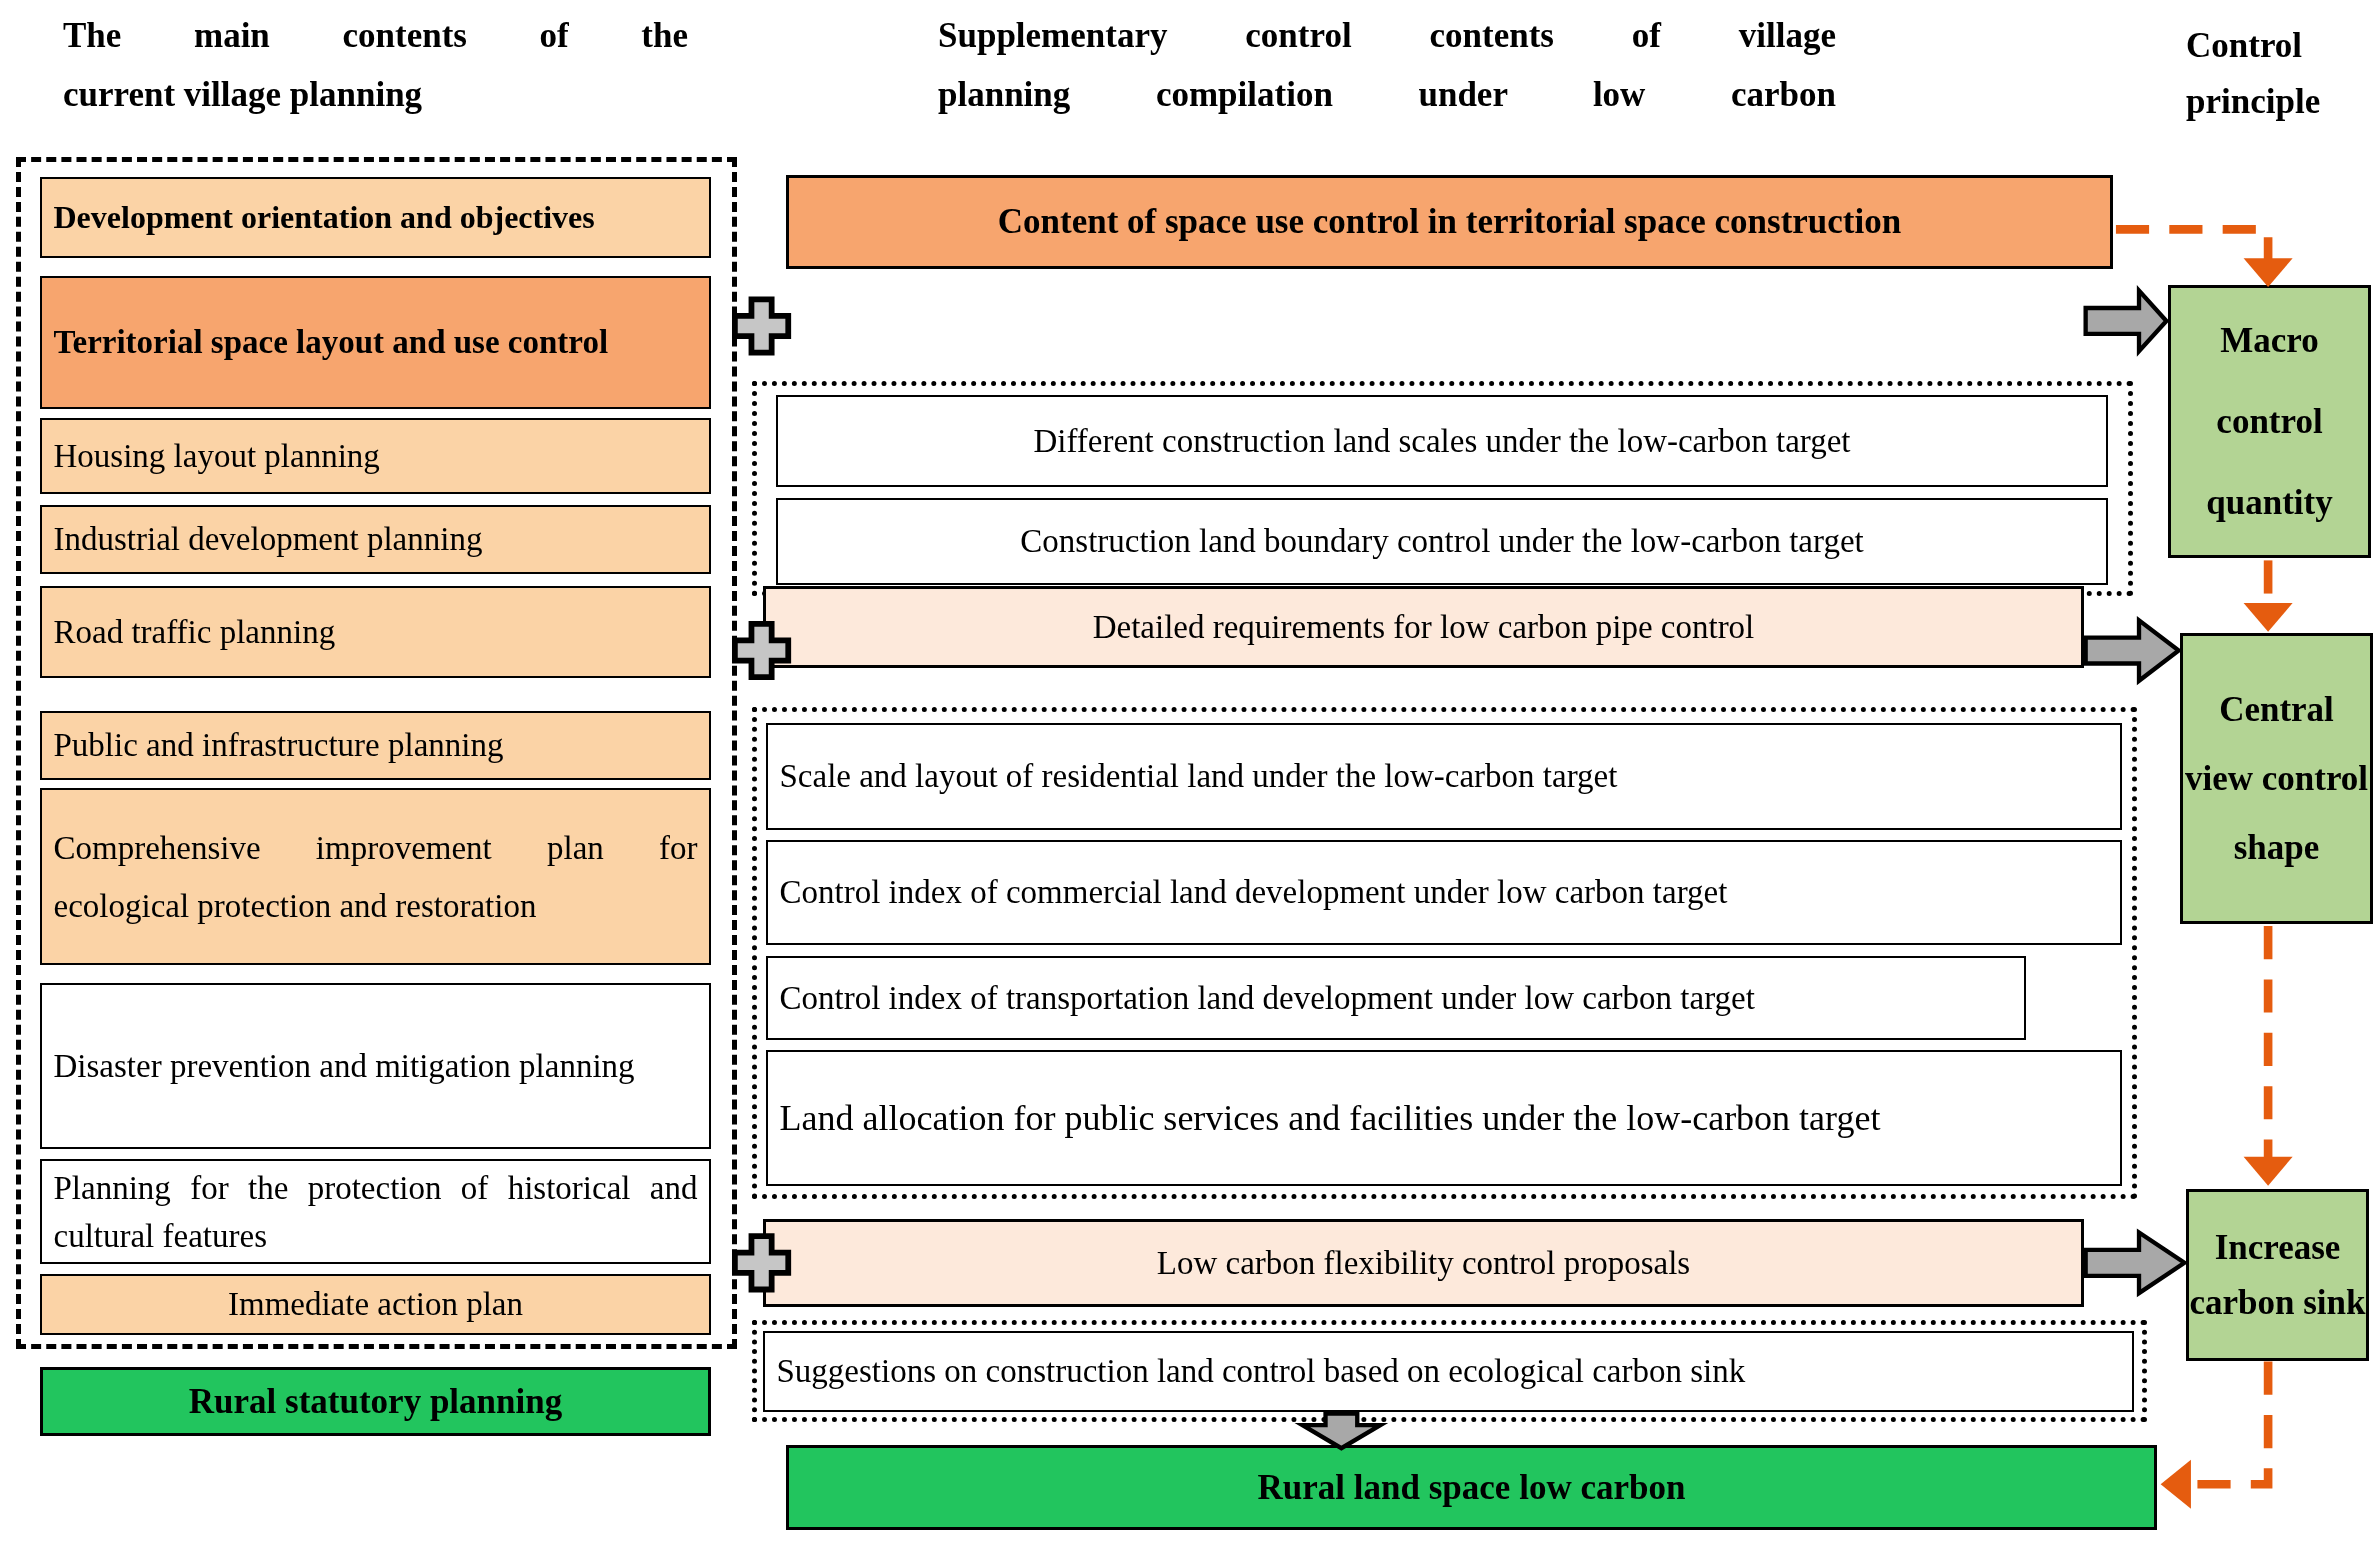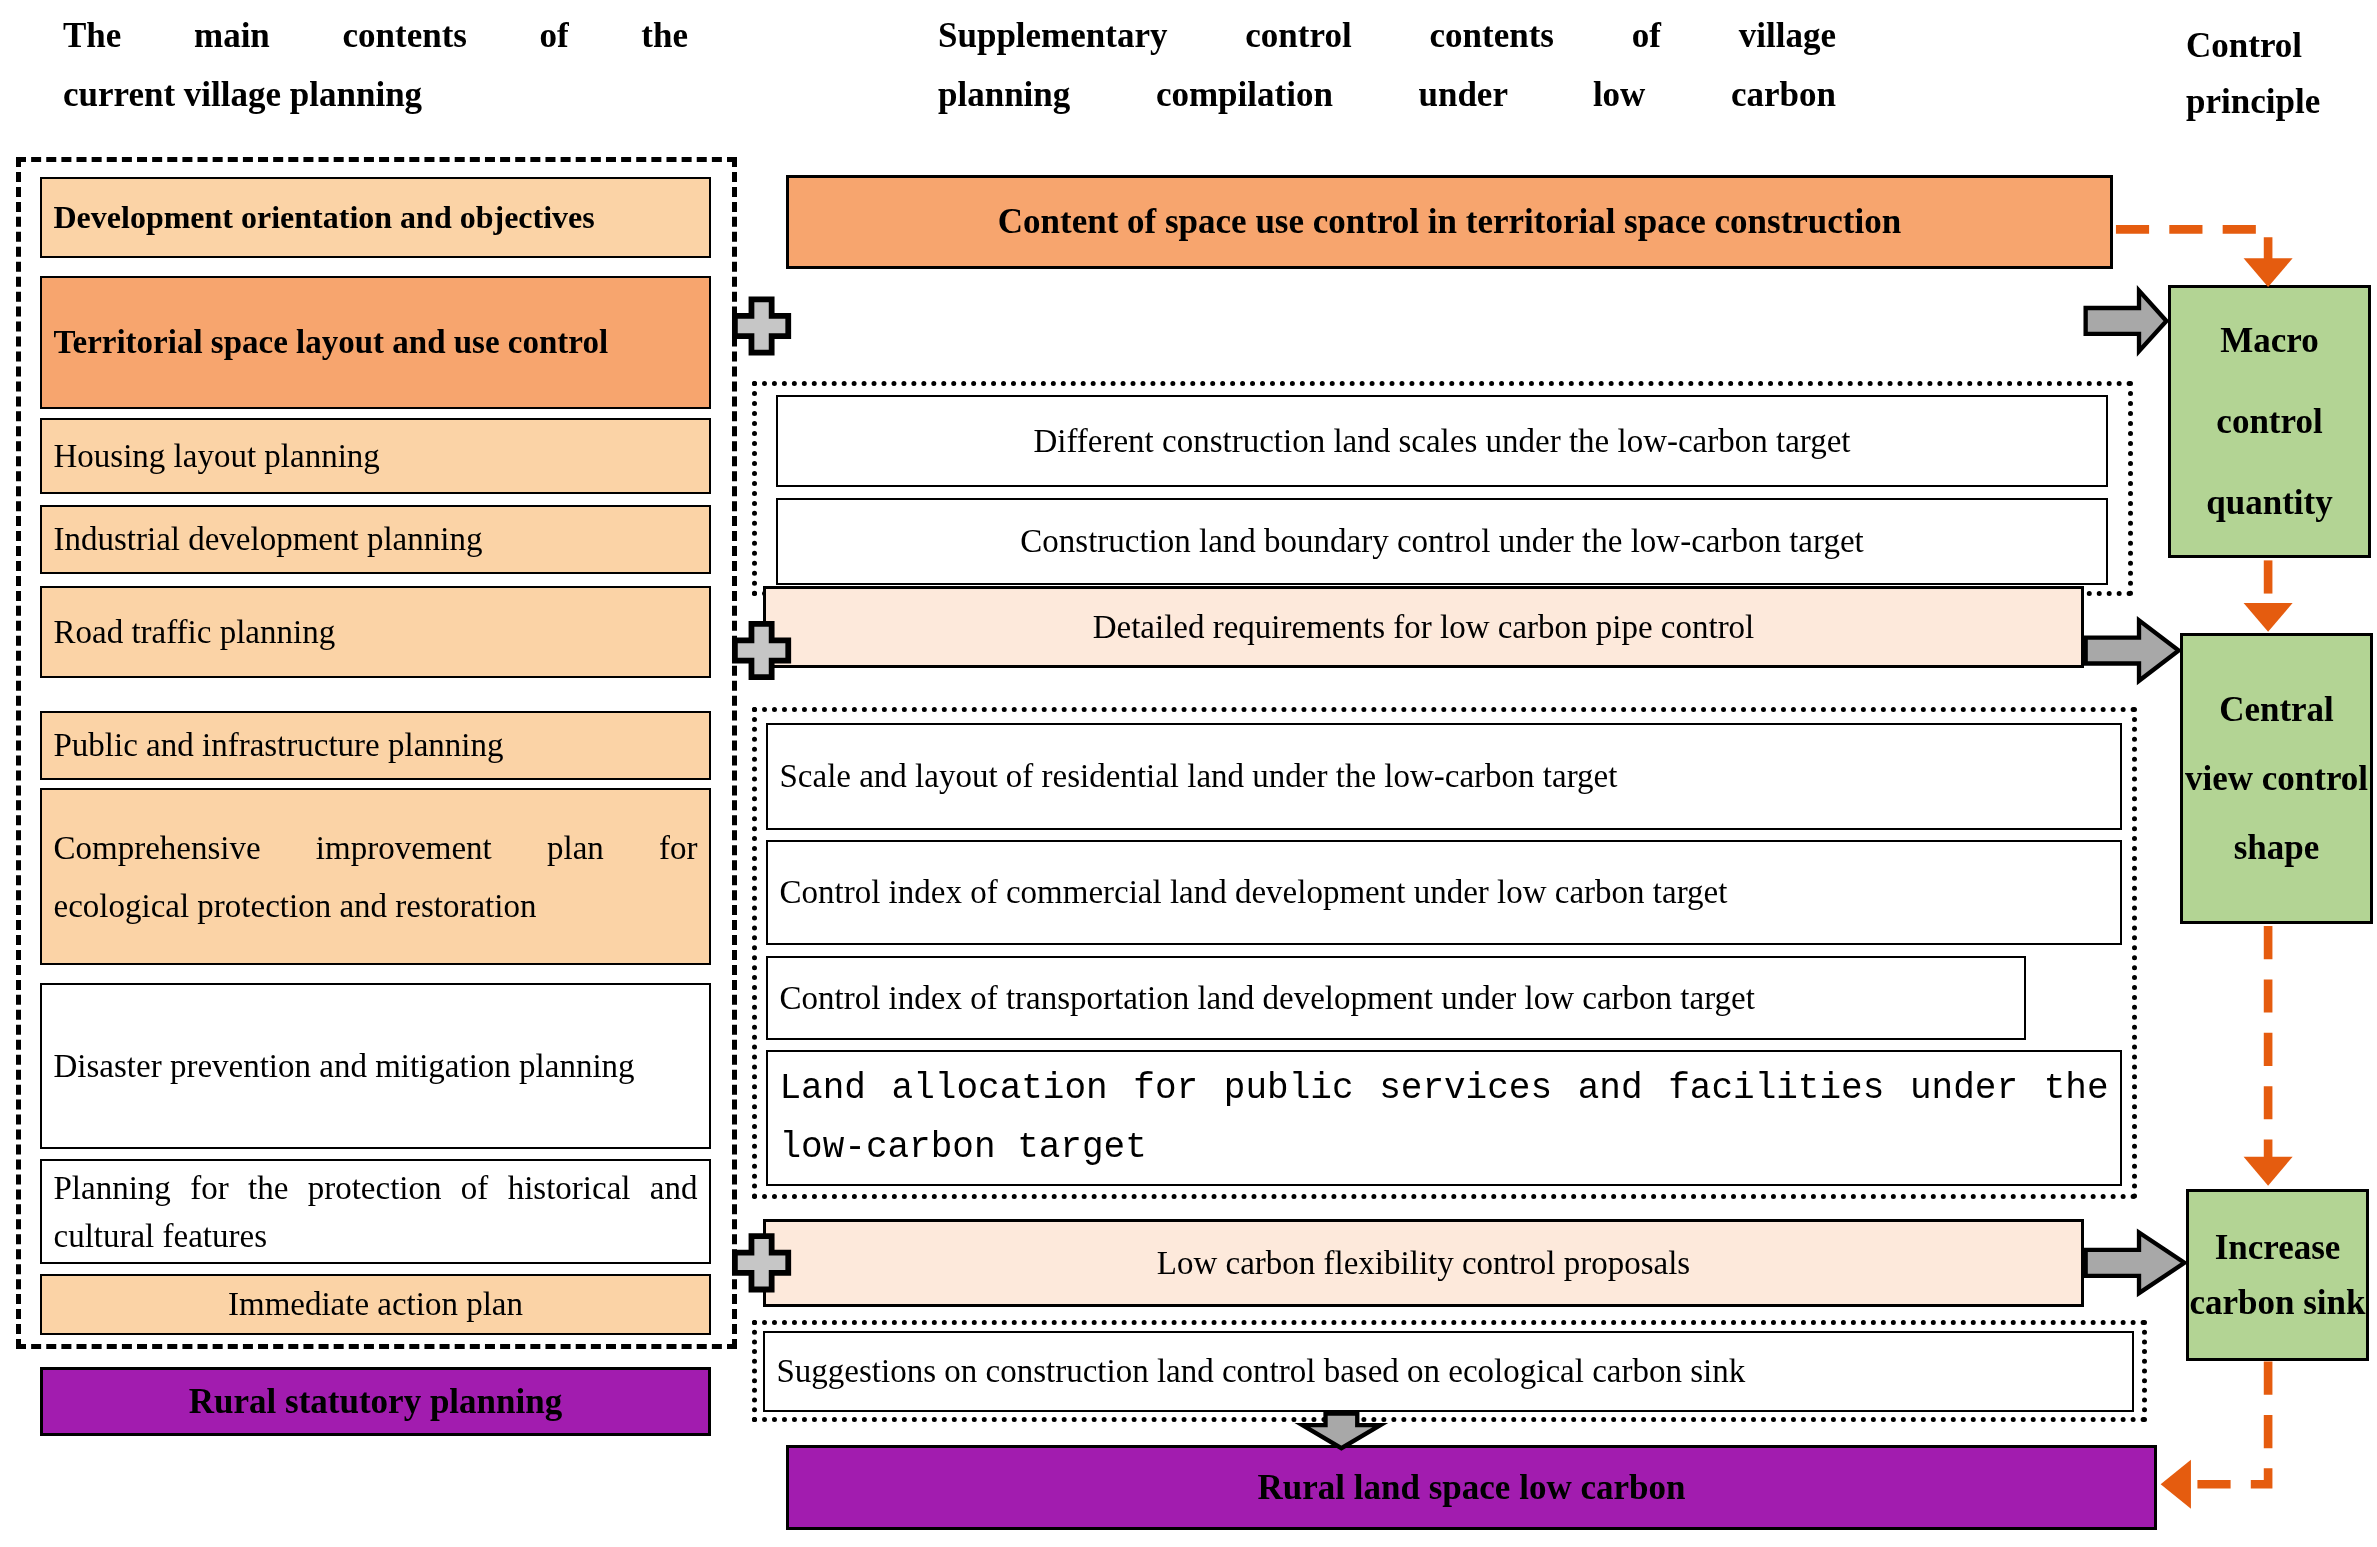--- a/index.html
+++ b/index.html
@@ -8,21 +8,21 @@
     font-family:"Liberation Serif","DejaVu Serif",serif;color:#000;
   }
   .abs{position:absolute;box-sizing:border-box;}
   
   .box{position:absolute;box-sizing:border-box;border:2.9px solid #000;display:flex;align-items:center;font-size:33px;line-height:1.35;}
   .box .inner{width:100%;}
   .bg-strong{background:#F7A56E;}
   .bg-light{background:#FBD3A6;}
   .bg-cream{background:#FDE9DB;}
   .bg-white{background:#ffffff;}
-  .bg-green{background:#a21caf;}
+  .bg-green{background:#22c55e;}
   .bold{font-weight:bold;}
   .tcenter{justify-content:center;text-align:center;}
   .tleft{padding-left:11.5px;padding-right:11.5px;text-align:left;}
   .tjust{padding-left:11.5px;padding-right:11.5px;}
   .tjust .inner{text-align:justify;}
   .thick{border-width:3.6px;}
   
   .dash-frame{position:absolute;box-sizing:border-box;border:5px dashed #000;}
   .dot-frame{position:absolute;box-sizing:border-box;border:5.8px dotted #000;}
   
@@ -121,21 +121,21 @@
   </div>
 
   <div class="box bg-white tleft" style="left:766px;top:840px;width:1356px;height:105px;">
     <div class="inner">Control index of commercial land development under low carbon target</div>
   </div>
 
   <div class="box bg-white tleft" style="left:766px;top:956px;width:1260px;height:84px;">
     <div class="inner">Control index of transportation land development under low carbon target</div>
   </div>
 
-  <div class="box bg-white tjust" style="left:766px;top:1050px;width:1356px;height:136px;font-size:36px;line-height:59px;font-family:Liberation Mono, monospace;">
+  <div class="box bg-white tjust" style="left:766px;top:1050px;width:1356px;height:136px;font-size:36px;line-height:59px;">
     <div class="inner">Land allocation for public services and facilities under the low-carbon target</div>
   </div>
 
   <div class="box bg-cream tcenter thick" style="left:763px;top:1219px;width:1321px;height:88px;">
     <div class="inner">Low carbon flexibility control proposals</div>
   </div>
 
   <div class="dot-frame" style="left:752px;top:1320px;width:1395px;height:102px;"></div>
 
   <div class="box bg-white tleft" style="left:763px;top:1331px;width:1371px;height:81px;">

